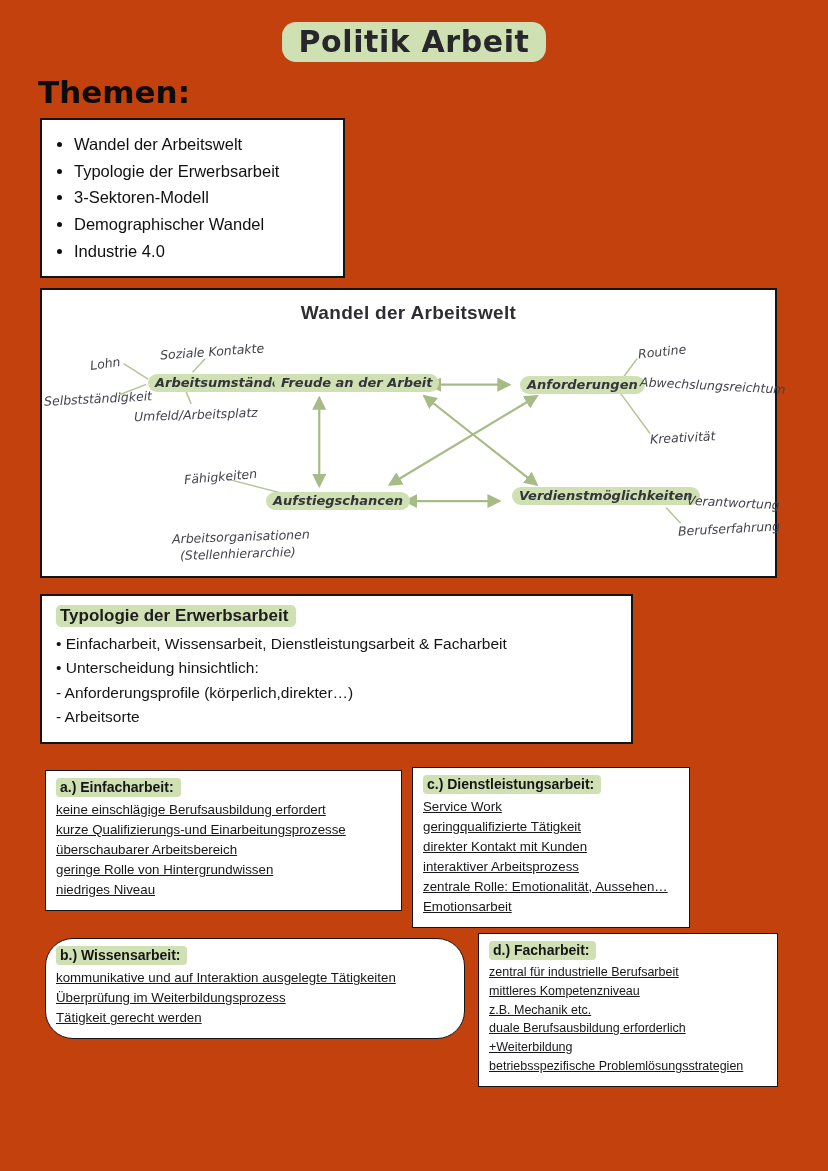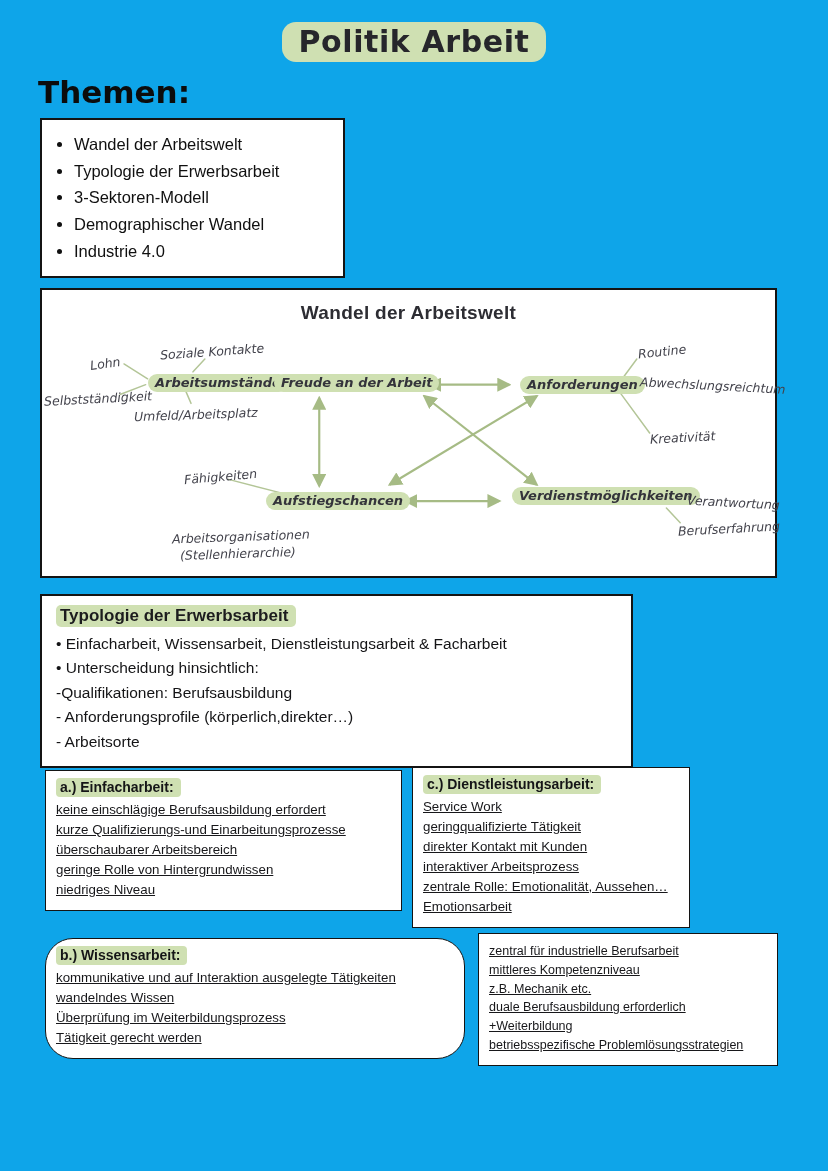--- a/index.html
+++ b/index.html
@@ -6,21 +6,21 @@
     --highlight:#cfe0b2;
     --arrow:#a6bb85;
     --ink:#1c1c1e;
     --handwriting:#43434c;
     --border:#141414;
   }
   *{margin:0;padding:0;box-sizing:border-box;}
   html,body{background:#ffffff;}
   .page{
     position:relative;width:828px;height:1171px;margin:0 auto;
-    background:#0ea5e9;color:var(--ink);
+    background:#c2410c;color:var(--ink);
     font-family:"Liberation Sans",sans-serif;overflow:hidden;
   }
   
   .page-title{
     position:absolute;top:24px;left:0;width:100%;text-align:center;
     font-family:"DejaVu Sans",sans-serif;font-weight:bold;font-size:30px;
     letter-spacing:.6px;color:#26262b;
   }
   .page-title .hl-band{
     background:var(--highlight);border-radius:14px;padding:2px 16px 3px 16px;
@@ -150,21 +150,20 @@
     <span class="map-node" style="left:645px;top:205px;transform:rotate(3deg)">Verantwortung</span>
     <span class="map-node" style="left:636px;top:231px;transform:rotate(-3deg)">Berufserfahrung</span>
   </div>
 
   <div class="typologie-box">
     <div class="typologie-heading">
       <span class="hl-pill">Typologie der Erwerbsarbeit</span>
     </div>
     <div class="typologie-line">• Einfacharbeit, Wissensarbeit, Dienstleistungsarbeit &amp; Facharbeit</div>
     <div class="typologie-line">• Unterscheidung hinsichtlich:</div>
-    <div class="typologie-line">-Qualifikationen: Berufsausbildung</div>
     <div class="typologie-line">- Anforderungsprofile (körperlich,direkter…)</div>
     <div class="typologie-line">- Arbeitsorte</div>
   </div>
 
   <div class="note-box box-a">
     <div class="note-heading">
       <span class="hl-pill">a.) Einfacharbeit:</span>
     </div>
     <div class="note-line">keine einschlägige Berufsausbildung erfordert</div>
     <div class="note-line">kurze Qualifizierungs-und Einarbeitungsprozesse</div>
@@ -183,26 +182,28 @@
     <div class="note-line">interaktiver Arbeitsprozess</div>
     <div class="note-line">zentrale Rolle: Emotionalität, Aussehen…</div>
     <div class="note-line">Emotionsarbeit</div>
   </div>
 
   <div class="note-box box-b">
     <div class="note-heading">
       <span class="hl-pill">b.) Wissensarbeit:</span>
     </div>
     <div class="note-line">kommunikative und auf Interaktion ausgelegte Tätigkeiten</div>
-    <div class="note-line">wandelndes Wissen</div>
     <div class="note-line">Überprüfung im Weiterbildungsprozess</div>
     <div class="note-line">Tätigkeit gerecht werden</div>
   </div>
 
   <div class="note-box box-d compact">
+    <div class="note-heading">
+      <span class="hl-pill">d.) Facharbeit:</span>
+    </div>
     <div class="note-line">zentral für industrielle Berufsarbeit</div>
     <div class="note-line">mittleres Kompetenzniveau</div>
     <div class="note-line">z.B. Mechanik etc.</div>
     <div class="note-line">duale Berufsausbildung erforderlich</div>
     <div class="note-line">+Weiterbildung</div>
     <div class="note-line">betriebsspezifische Problemlösungsstrategien</div>
   </div>
 
 </div>
 

